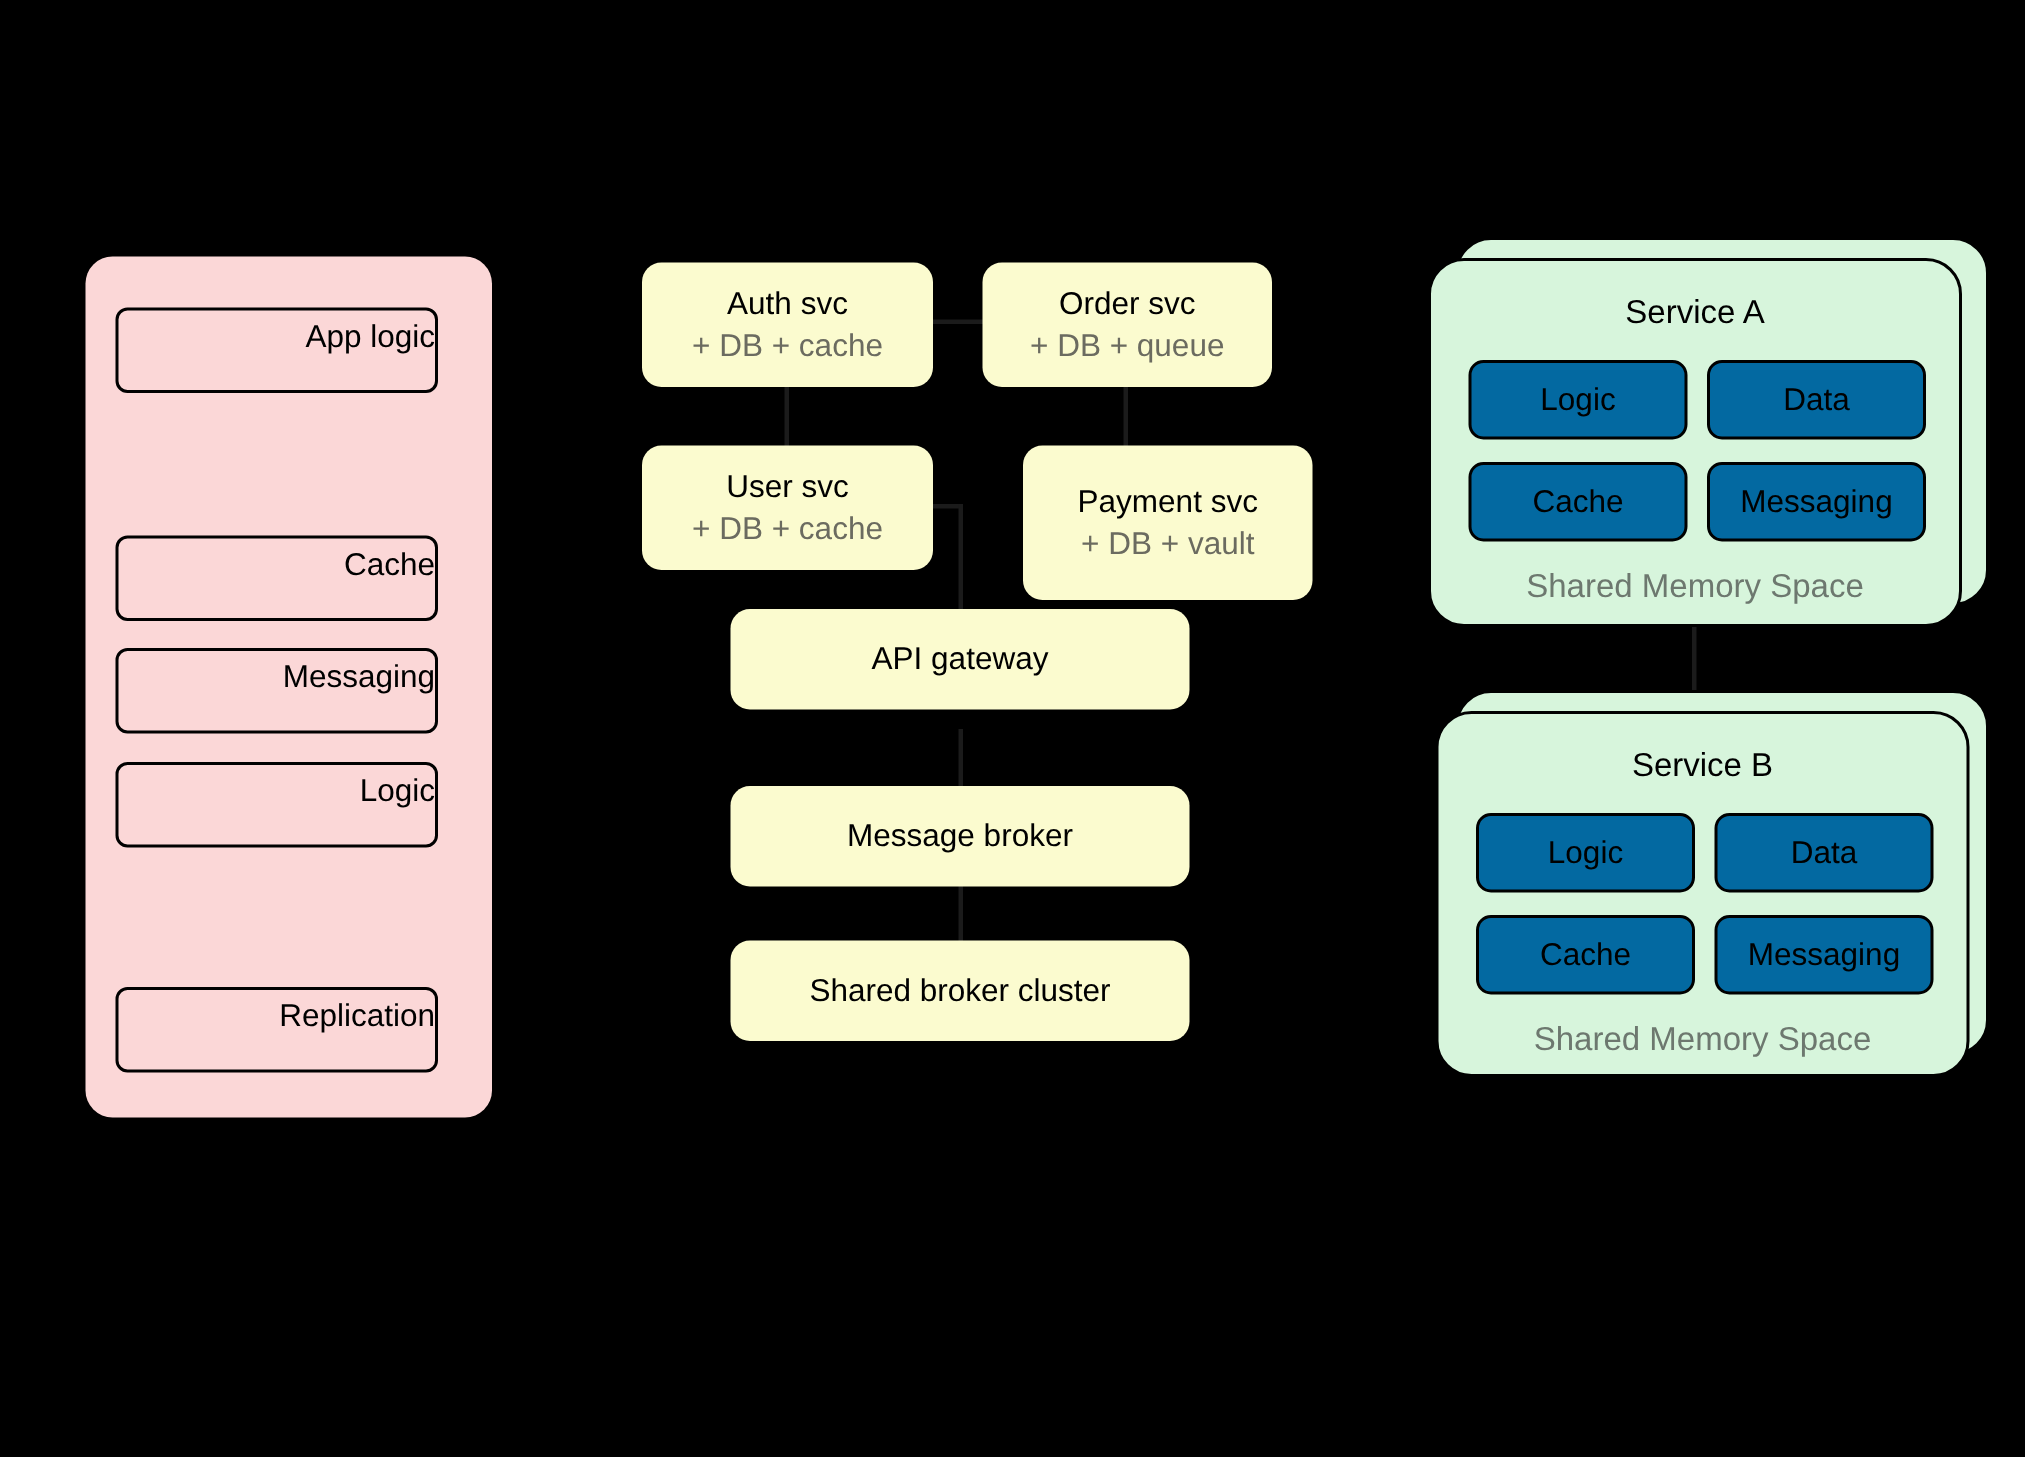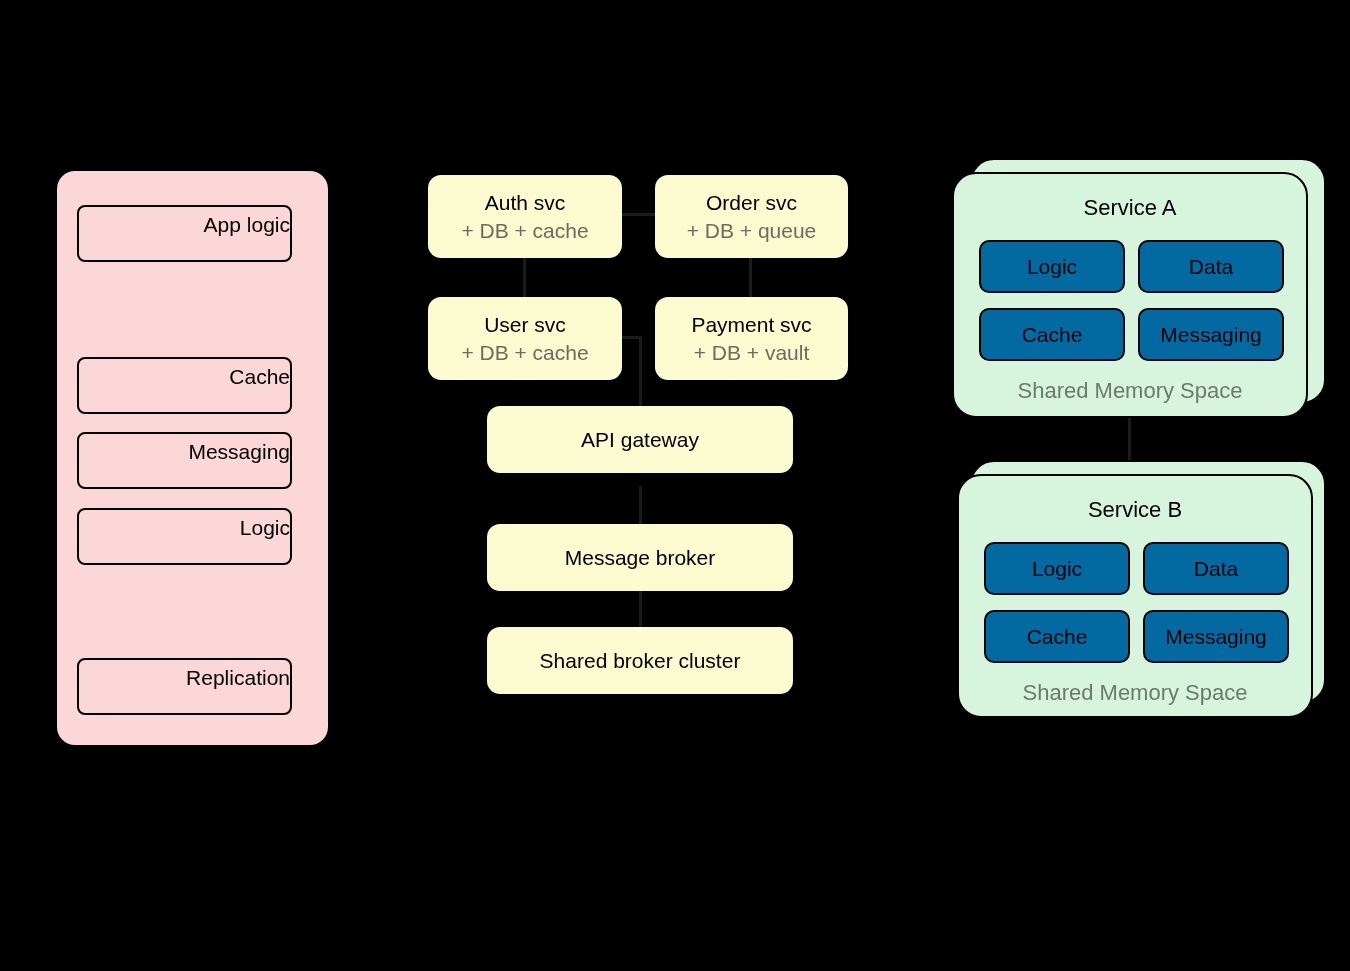--- a/index.html
+++ b/index.html
@@ -108,21 +108,21 @@
   <span class="svc-detail">+ DB + cache</span>
 </div>
 <div class="abs ynode" style="left:655px; top:175px; width:193px; height:83px">
   <span class="svc-name">Order svc</span>
   <span class="svc-detail">+ DB + queue</span>
 </div>
 <div class="abs ynode" style="left:428px; top:297px; width:194px; height:83px">
   <span class="svc-name">User svc</span>
   <span class="svc-detail">+ DB + cache</span>
 </div>
-<div class="abs ynode" style="left:655px; top:297px; width:193px; height:83px">
+<div class="abs ynode" style="left:682px; top:297px; width:193px; height:103px">
   <span class="svc-name">Payment svc</span>
   <span class="svc-detail">+ DB + vault</span>
 </div>
 
 <div class="abs ynode" style="left:487px; top:406px; width:306px; height:67px">
   <span class="svc-name">API gateway</span>
 </div>
 <div class="abs ynode" style="left:487px; top:524px; width:306px; height:67px">
   <span class="svc-name">Message broker</span>
 </div>

